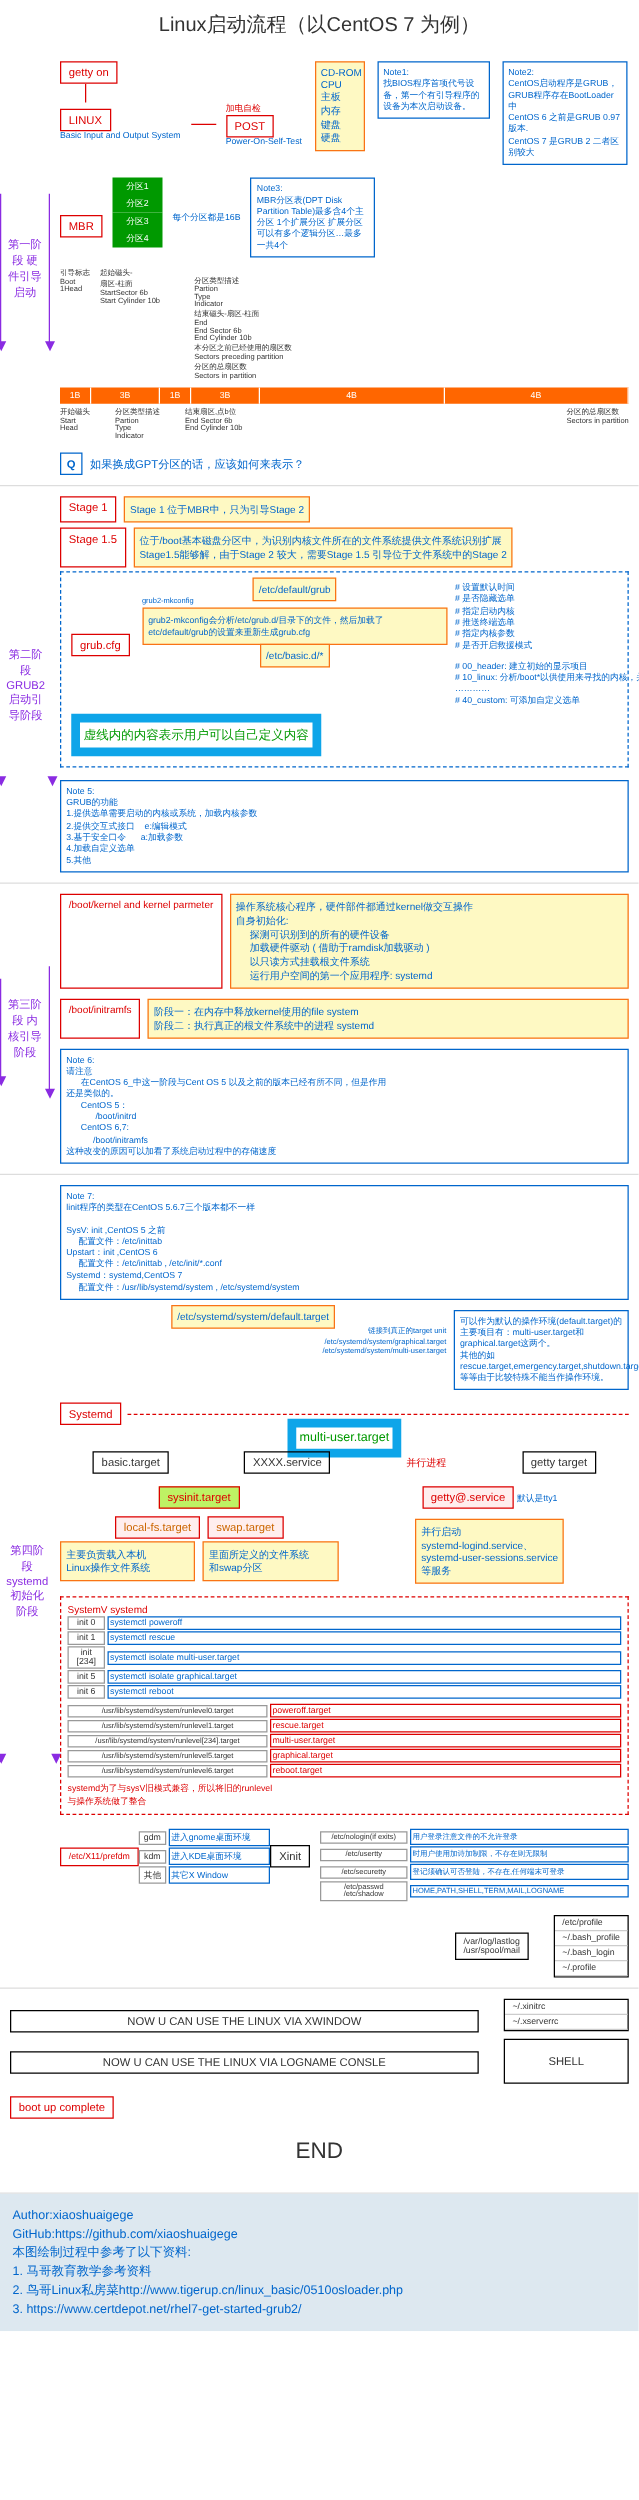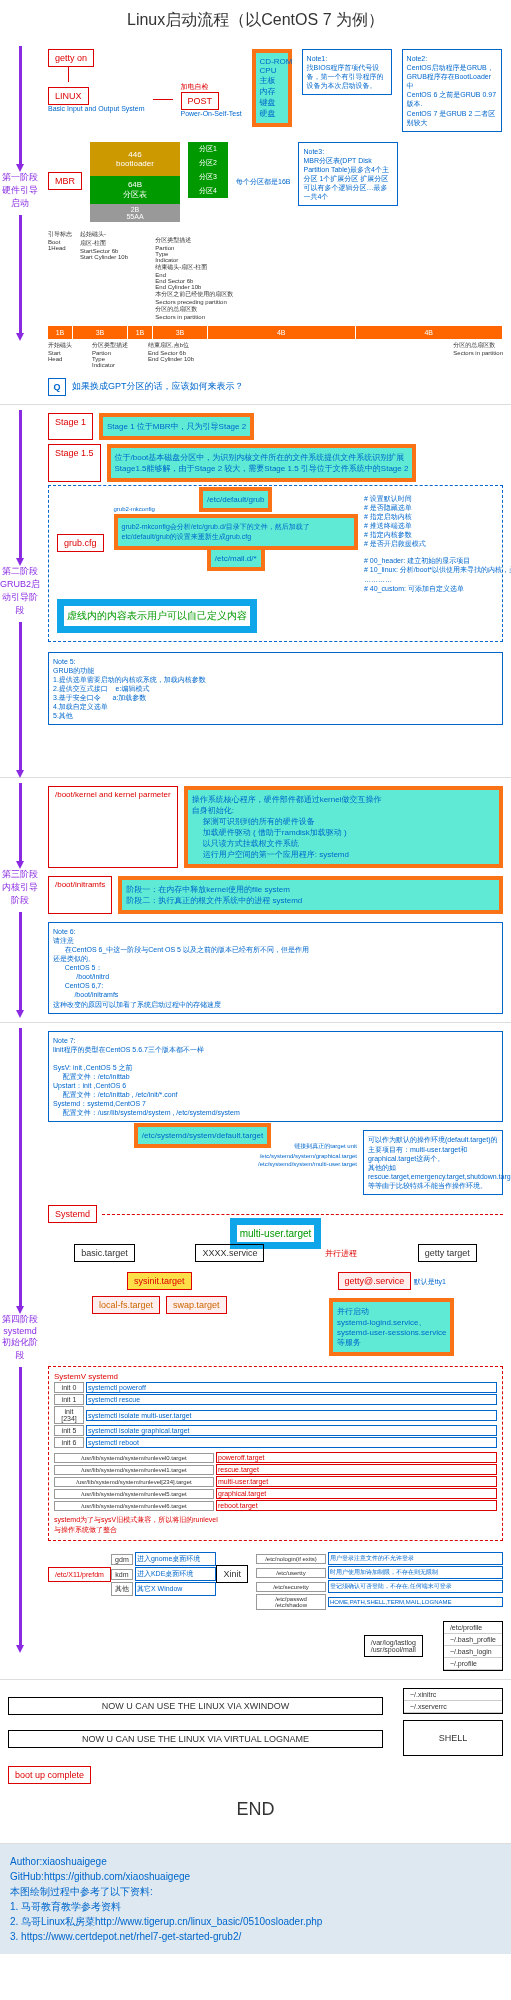--- a/index.html
+++ b/index.html
@@ -2,24 +2,24 @@
 <html><head>
 <meta charset="utf-8">
 <style>
 *{box-sizing:border-box;margin:0;padding:0}
 body{font-family:Arial,"Microsoft YaHei",sans-serif;font-size:9px;width:511px;background:#fff;color:#333}
 .title{text-align:center;font-size:16px;padding:10px;color:#333}
 .stage-label{color:#8a2be2;font-size:11px;writing-mode:vertical-rl;text-orientation:mixed}
 .purple-arrow{width:3px;background:#8a2be2;position:relative;margin:0 auto}
 .purple-arrow::after{content:"";position:absolute;bottom:-6px;left:-3px;border-left:4px solid transparent;border-right:4px solid transparent;border-top:8px solid #8a2be2}
 .stage{display:flex;border-bottom:1px solid #ddd}
-.stage-side{width:40px;display:flex;flex-direction:column;align-items:center;padding:5px 0;gap:5px}
+.stage-side{width:40px;display:flex;flex-direction:row;align-items:center;padding:5px 0;gap:5px}
 .stage-content{flex:1;padding:8px;position:relative}
 .box-red{border:1px solid #d00;color:#d00;padding:3px 6px;display:inline-block;font-size:9px;background:#fff}
-.box-blue{border:4px solid #f97316;color:#06c;padding:4px;font-size:8px;background:#5eead4}
+.box-blue{border:1px solid #f97316;color:#06c;padding:4px;font-size:8px;background:#fef9c3}
 .box-green{border:7px solid #0ea5e9;color:#090;padding:3px;font-size:10px}
 .box-black{border:1px solid #000;padding:3px 6px;font-size:9px}
 .tiny{font-size:7px;color:#06c}
 .note{border:1px solid #06c;padding:4px;font-size:7px;color:#06c;line-height:1.3}
 .dashed{border:1px dashed #06c}
 .dashed-red{border:1px dashed #d00}
 .green-bar{background:#090;color:#fff;padding:2px;font-size:7px;text-align:center}
 .orange-bar{display:flex;font-size:7px}
 .orange-bar>div{background:#f60;color:#fff;padding:3px;border-right:1px solid #fff;flex:1;text-align:center}
 .svc-row{display:flex;align-items:center;gap:2px;font-size:7px;margin:1px 0}
@@ -69,28 +69,20 @@
       <div class="note" style="width:90px;white-space:pre-wrap">Note1:
 找BIOS程序首项代号设备，第一个有引导程序的设备为本次启动设备。</div>
       <div class="note" style="width:100px;white-space:pre-wrap">Note2:
 CentOS启动程序是GRUB，GRUB程序存在BootLoader中
 CentOS 6 之前是GRUB 0.97版本.
 CentOS 7 是GRUB 2 二者区别较大</div>
     </div>
 
     <div style="display:flex;gap:8px;margin-top:10px;align-items:flex-start">
       <div class="box-red" style="margin-top:30px">MBR</div>
-      <div style="width:90px">
-        <div style="background:#c90;color:#fff;padding:8px;text-align:center;font-size:8px;white-space:pre">446
-bootloader</div>
-        <div style="background:#090;color:#fff;padding:4px;text-align:center;font-size:8px;white-space:pre">64B
-分区表</div>
-        <div style="background:#999;color:#fff;padding:2px;text-align:center;font-size:7px;white-space:pre">2B
-55AA</div>
-      </div>
       <div style="width:40px">
         <div class="green-bar">分区1</div>
         <div class="green-bar">分区2</div>
         <div class="green-bar">分区3</div>
         <div class="green-bar">分区4</div>
       </div>
       <div class="tiny" style="white-space:pre;align-self:center">每个分区都是16B</div>
       <div class="note" style="width:100px;white-space:pre-wrap">Note3:
 MBR分区表(DPT Disk Partition Table)最多含4个主分区 1个扩展分区 扩展分区可以有多个逻辑分区…最多一共4个</div>
     </div>
@@ -167,21 +159,21 @@
     </div>
 
     <div class="dashed" style="padding:8px;position:relative">
       <div style="display:flex;gap:10px;align-items:center">
         <div class="box-red">grub.cfg</div>
         <div style="flex:1;display:flex;gap:6px;align-items:flex-start">
           <div style="flex:1">
             <div style="text-align:center"><span class="box-blue">/etc/default/grub</span></div>
             <div class="tiny" style="font-size:6px;color:#06c;margin:2px 0">grub2-mkconfig</div>
             <div class="box-blue" style="white-space:pre-wrap;font-size:7px">grub2-mkconfig会分析/etc/grub.d/目录下的文件，然后加载了etc/default/grub的设置来重新生成grub.cfg</div>
-            <div style="text-align:center;margin-top:3px"><span class="box-blue">/etc/mail.d/*</span></div>
+            <div style="text-align:center;margin-top:3px"><span class="box-blue">/etc/basic.d/*</span></div>
           </div>
           <div style="width:130px">
             <div class="small-list" style="white-space:pre"># 设置默认时间
 # 是否隐藏选单
 # 指定启动内核
 # 推送终端选单
 # 指定内核参数
 # 是否开启救援模式</div>
             <div class="small-list" style="white-space:pre;margin-top:8px"># 00_header: 建立初始的显示项目
 # 10_linux: 分析/boot*以供使用来寻找的内核，并加载内核参数
@@ -274,28 +266,34 @@
 
     <div style="display:flex;gap:8px;justify-content:space-around;font-size:8px">
       <div class="box-black">basic.target</div>
       <div class="box-black">XXXX.service</div>
       <span style="color:#d00;align-self:center">并行进程</span>
       <div class="box-black">getty target</div>
     </div>
 
     <div style="display:flex;gap:10px;margin-top:10px;align-items:flex-start">
       <div style="flex:1">
-        <div style="text-align:center"><span class="box-red" style="background:#fde047">sysinit.target</span></div>
+        <div style="text-align:center"><span class="box-red" style="background:#bef264">sysinit.target</span></div>
         <div style="display:flex;gap:6px;margin-top:6px;justify-content:center">
           <div>
             <div class="box-red" style="background:#fee;color:#c60">local-fs.target</div>
           </div>
           <div>
             <div class="box-red" style="background:#fee;color:#c60">swap.target</div>
           </div>
+        </div>
+        <div style="display:flex;gap:6px;margin-top:2px;font-size:7px">
+          <div class="box-blue" style="white-space:pre;flex:1">主要负责载入本机
+Linux操作文件系统</div>
+          <div class="box-blue" style="white-space:pre;flex:1">里面所定义的文件系统
+和swap分区</div>
         </div>
       </div>
       <div style="flex:1;text-align:center">
         <div><span class="box-red" style="background:#fee">getty@.service</span>
         <span class="tiny">默认是tty1</span></div>
         <div class="box-blue" style="white-space:pre;margin-top:8px;display:inline-block;text-align:left">并行启动
 systemd-logind.service、
 systemd-user-sessions.service
 等服务</div>
       </div>
@@ -404,21 +402,21 @@
         </div>
     </div>
   </div>
 </div>
 
 <div class="stage">
   <div class="stage-content">
     <div style="display:flex;gap:20px;align-items:center">
       <div style="flex:1">
         <div class="box-black" style="text-align:center;margin-bottom:15px">NOW U CAN USE THE LINUX VIA XWINDOW</div>
-        <div class="box-black" style="text-align:center">NOW U CAN USE THE LINUX VIA VIRTUAL LOGNAME</div>
+        <div class="box-black" style="text-align:center">NOW U CAN USE THE LINUX VIA LOGNAME CONSLE</div>
       </div>
       <div style="width:100px">
         <div style="border:1px solid #000;font-size:7px;margin-bottom:6px" id="rc-list">
             <div style="border-bottom:1px solid #ccc;padding:2px 6px">~/.xinitrc</div>
             <div style="border-bottom:1px solid #ccc;padding:2px 6px">~/.xserverrc</div>
           </div>
         <div class="box-black" style="text-align:center;padding:12px">SHELL</div>
       </div>
     </div>
     <div style="margin-top:10px"><span class="box-red">boot up complete</span></div>

